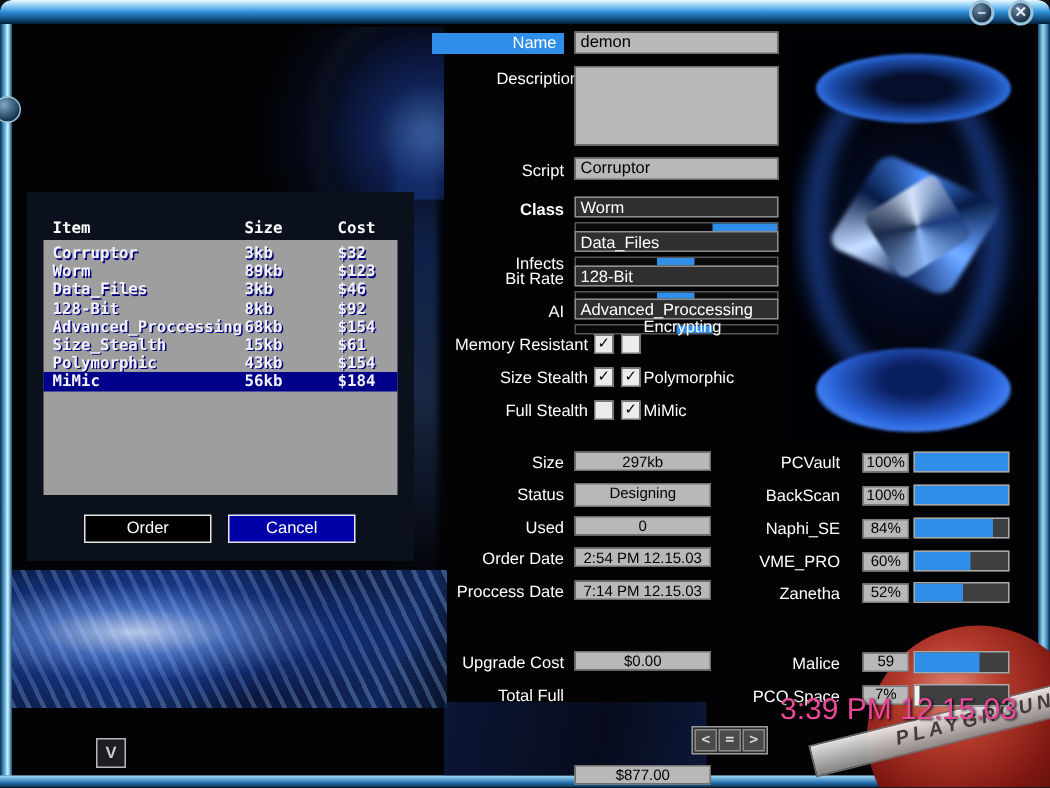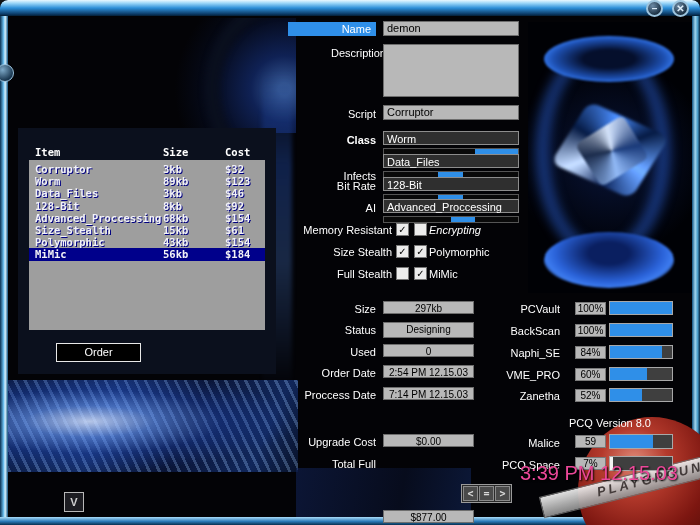--- a/index.html
+++ b/index.html
@@ -171,20 +171,21 @@
         <span>43kb</span>
         <span>$154</span>
       </div>
     <div class="prow selected">
         <span>MiMic</span>
         <span>56kb</span>
         <span>$184</span>
       </div>
   </div>
   <div class="gbtn ui" style="left:56px;top:343px;background:#000;">Order</div>
+  <div class="gbtn ui" style="left:152px;top:343px;background:#0000a8;">Cancel</div>
 
   <div class="namebar ui">Name</div>
   <div class="field ui" style="left:383px;top:21px;width:136px;height:15px;">demon</div>
   <div class="lbl ui" style="left:297px;top:47px;width:89px;">Description</div>
   <div class="field ui" style="left:383px;top:44px;width:136px;height:53px;"></div>
   <div class="lbl ui" style="left:287px;top:108px;width:89px;">Script</div>
   <div class="field ui" style="left:383px;top:105px;width:136px;height:15px;">Corruptor</div>
 
   <div class="lbl ui" style="left:287px;top:134px;width:89px;font-weight:bold;">Class</div>
   <div class="dfield ui" style="left:383px;top:131px;width:136px;height:14px;">Worm</div>
@@ -206,21 +207,21 @@
 
   <div class="lbl ui" style="left:287px;top:202px;width:89px;">AI</div>
   <div class="dfield ui" style="left:383px;top:199px;width:136px;height:14px;">Advanced_Proccessing</div>
   <div class="slider ui" style="left:383px;top:216px;width:134px;">
       <div class="handle" style="left: 50%; width: 18%;"></div>
     </div>
 
   <div class="lbl ui" style="left:287px;top:224px;width:105px;">Memory Resistant</div>
   <div class="cb ui checked" style="left:396px;top:223px;"></div>
   <div class="cb ui" style="left:414px;top:223px;"></div>
-  <div class="lbl lbl-l ui" style="left:429px;top:224px;width:90px;font-style:italic;">Encrypting</div>
+  <div class="lbl lbl-l ui" style="left:429px;top:212px;width:90px;">Encrypting</div>
 
   <div class="lbl ui" style="left:287px;top:246px;width:105px;">Size Stealth</div>
   <div class="cb ui checked" style="left:396px;top:245px;"></div>
   <div class="cb ui checked" style="left:414px;top:245px;"></div>
   <div class="lbl lbl-l ui" style="left:429px;top:246px;width:90px;">Polymorphic</div>
 
   <div class="lbl ui" style="left:287px;top:268px;width:105px;">Full Stealth</div>
   <div class="cb ui" style="left:396px;top:267px;"></div>
   <div class="cb ui checked" style="left:414px;top:267px;"></div>
   <div class="lbl lbl-l ui" style="left:429px;top:268px;width:90px;">MiMic</div>
@@ -264,21 +265,20 @@
   <div class="bar ui" style="left:609px;top:367px;">
       <div class="fill" style="width: 60%;"></div>
     </div>
 
   <div class="lbl ui" style="left:465px;top:390px;width:95px;">Zanetha</div>
   <div class="pctbox ui" style="left:575px;top:389px;">52%</div>
   <div class="bar ui" style="left:609px;top:388px;">
       <div class="fill" style="width: 52%;"></div>
     </div>
 
-  <div class="lbl lbl-l ui" style="left:545px;top:417px;width:130px;text-align:center;">PCQ Version 8.0</div>
 
   <div class="lbl ui" style="left:465px;top:437px;width:95px;">Malice</div>
   <div class="pctbox ui" style="left:575px;top:435px;">59</div>
   <div class="bar ui" style="left:609px;top:434px;height:15px;">
       <div class="fill" style="width: 70%;"></div>
     </div>
 
   <div class="lbl ui" style="left:465px;top:459px;width:95px;">PCQ Space</div>
   <div class="pctbox ui" style="left:575px;top:457px;">7%</div>
   <div class="bar ui" style="left:609px;top:456px;height:15px;">

